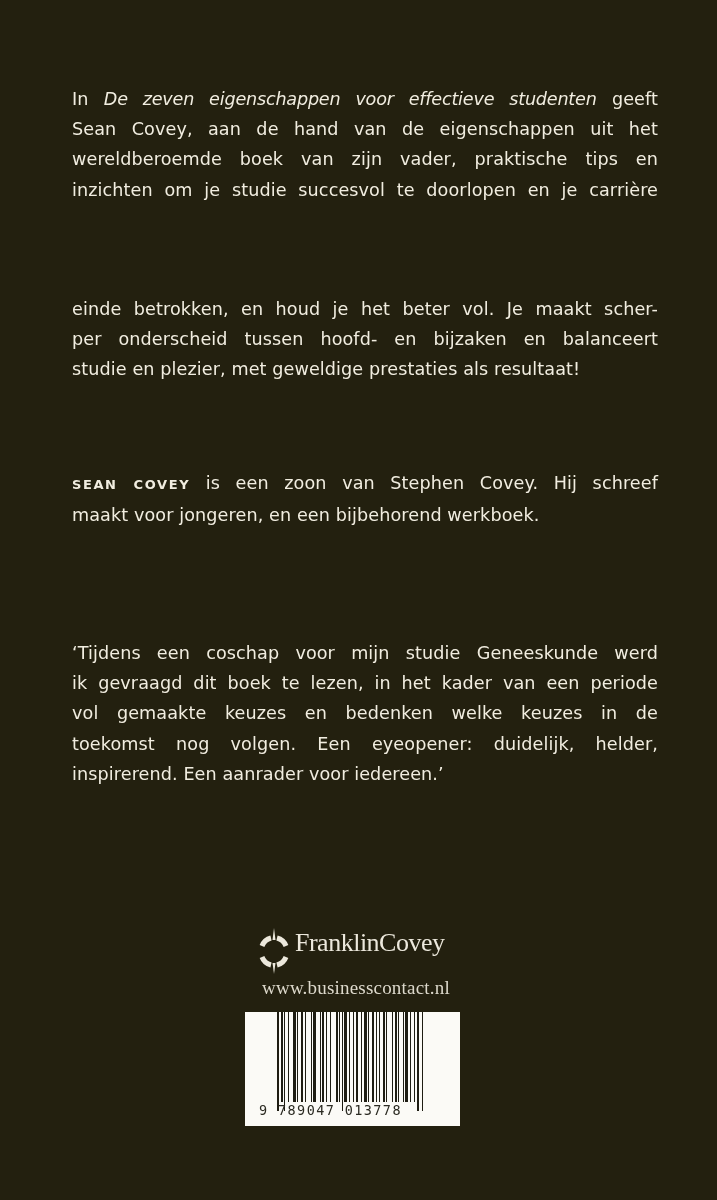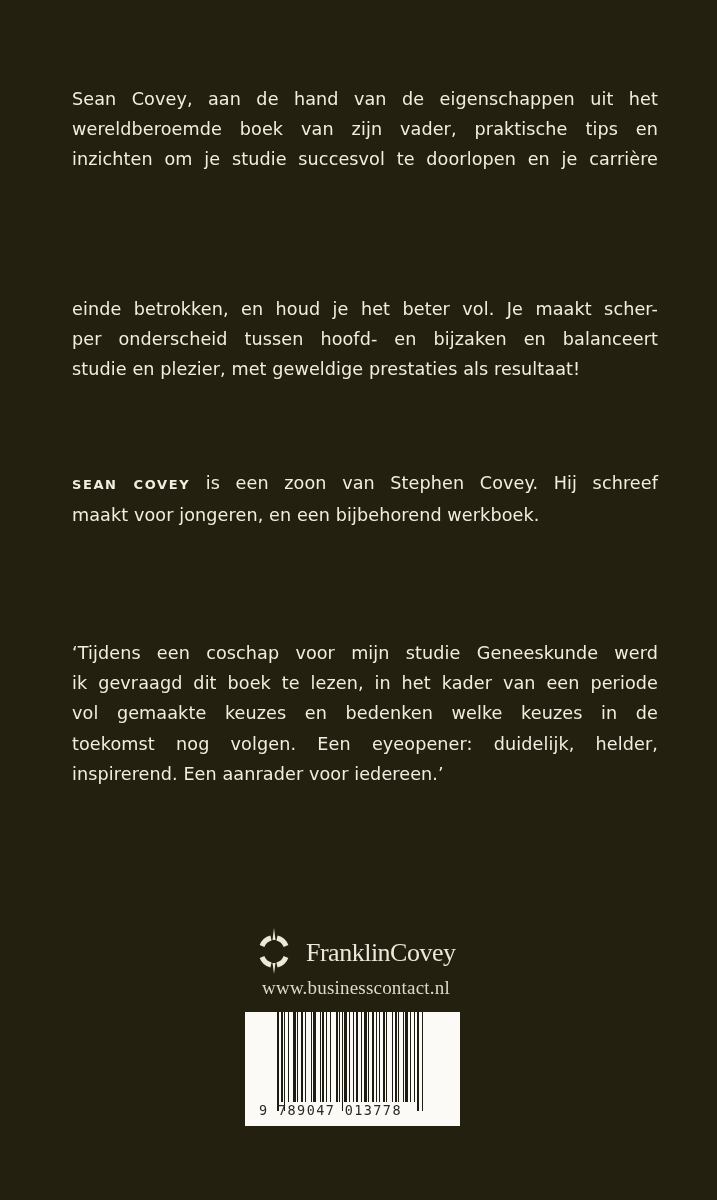--- a/index.html
+++ b/index.html
@@ -48,22 +48,22 @@
     #p1 { top: 84px; }
     #p2 { top: 294px; }
     #p3 { top: 468px; }
     #p4 { top: 638px; }
 
     .logo {
       position: absolute;
       left: 254px;
       top: 928px;
       display: flex;
-      align-items: center;
-      gap: 12px;
+      align-items: flex-start;
+      gap: 1px;
     }
     .logo-text {
       font-family: "Liberation Serif", serif;
       font-size: 26px;
       color: #ece8dc;
       letter-spacing: -0.5px;
     }
     .url {
       position: absolute;
       left: 248px;
@@ -108,20 +108,21 @@
       color: #2b2a22;
       letter-spacing: 1.4px;
       white-space: pre;
     }
   </style>
 </head>
 <body>
 
 <div class="text-block" id="p1">
   <p class="para">
+    <span class="line just"><span>In </span><em>De zeven eigenschappen voor effectieve studenten</em><span> geeft</span></span>
     <span class="line just">Sean Covey, aan de hand van de eigenschappen uit het</span>
     <span class="line just">wereldberoemde boek van zijn vader, praktische tips en</span>
     <span class="line just">inzichten om je studie succesvol te doorlopen en je carrière</span>
   </p>
 </div>
 
 <div class="text-block" id="p2">
   <p class="para">
     <span class="line just">einde betrokken, en houd je het beter vol. Je maakt scher-</span>
     <span class="line just">per onderscheid tussen hoofd- en bijzaken en balanceert</span>

